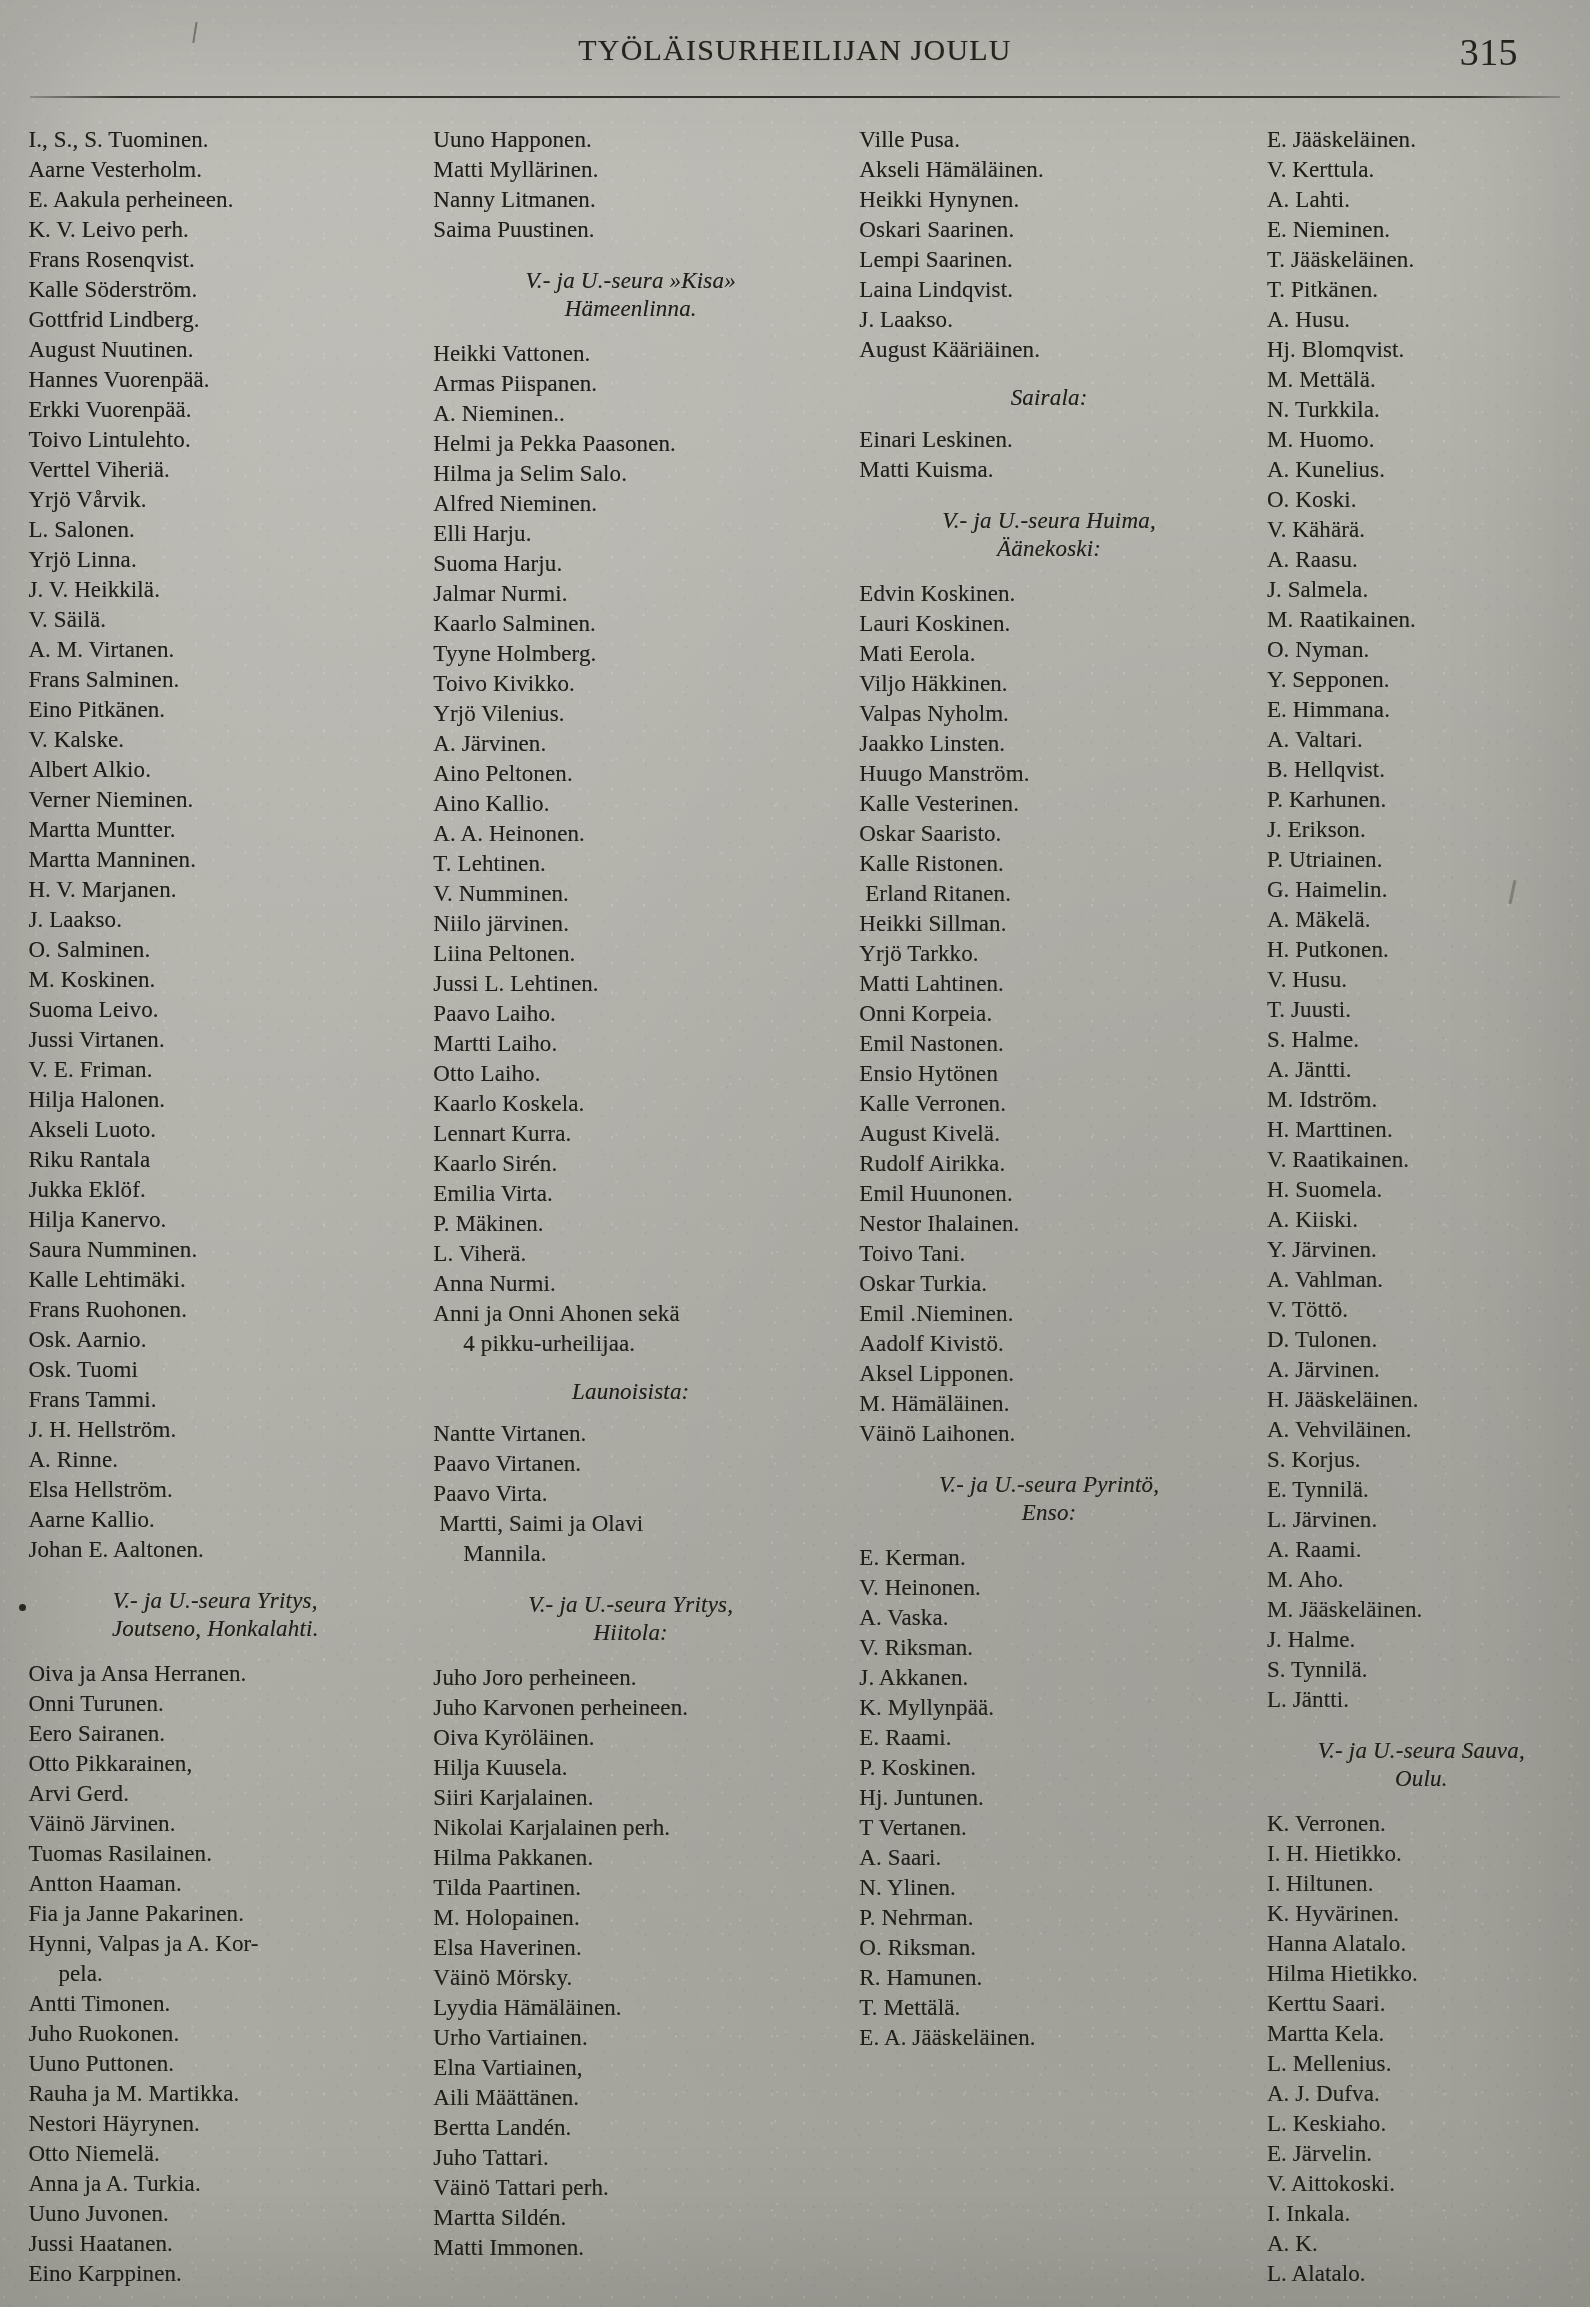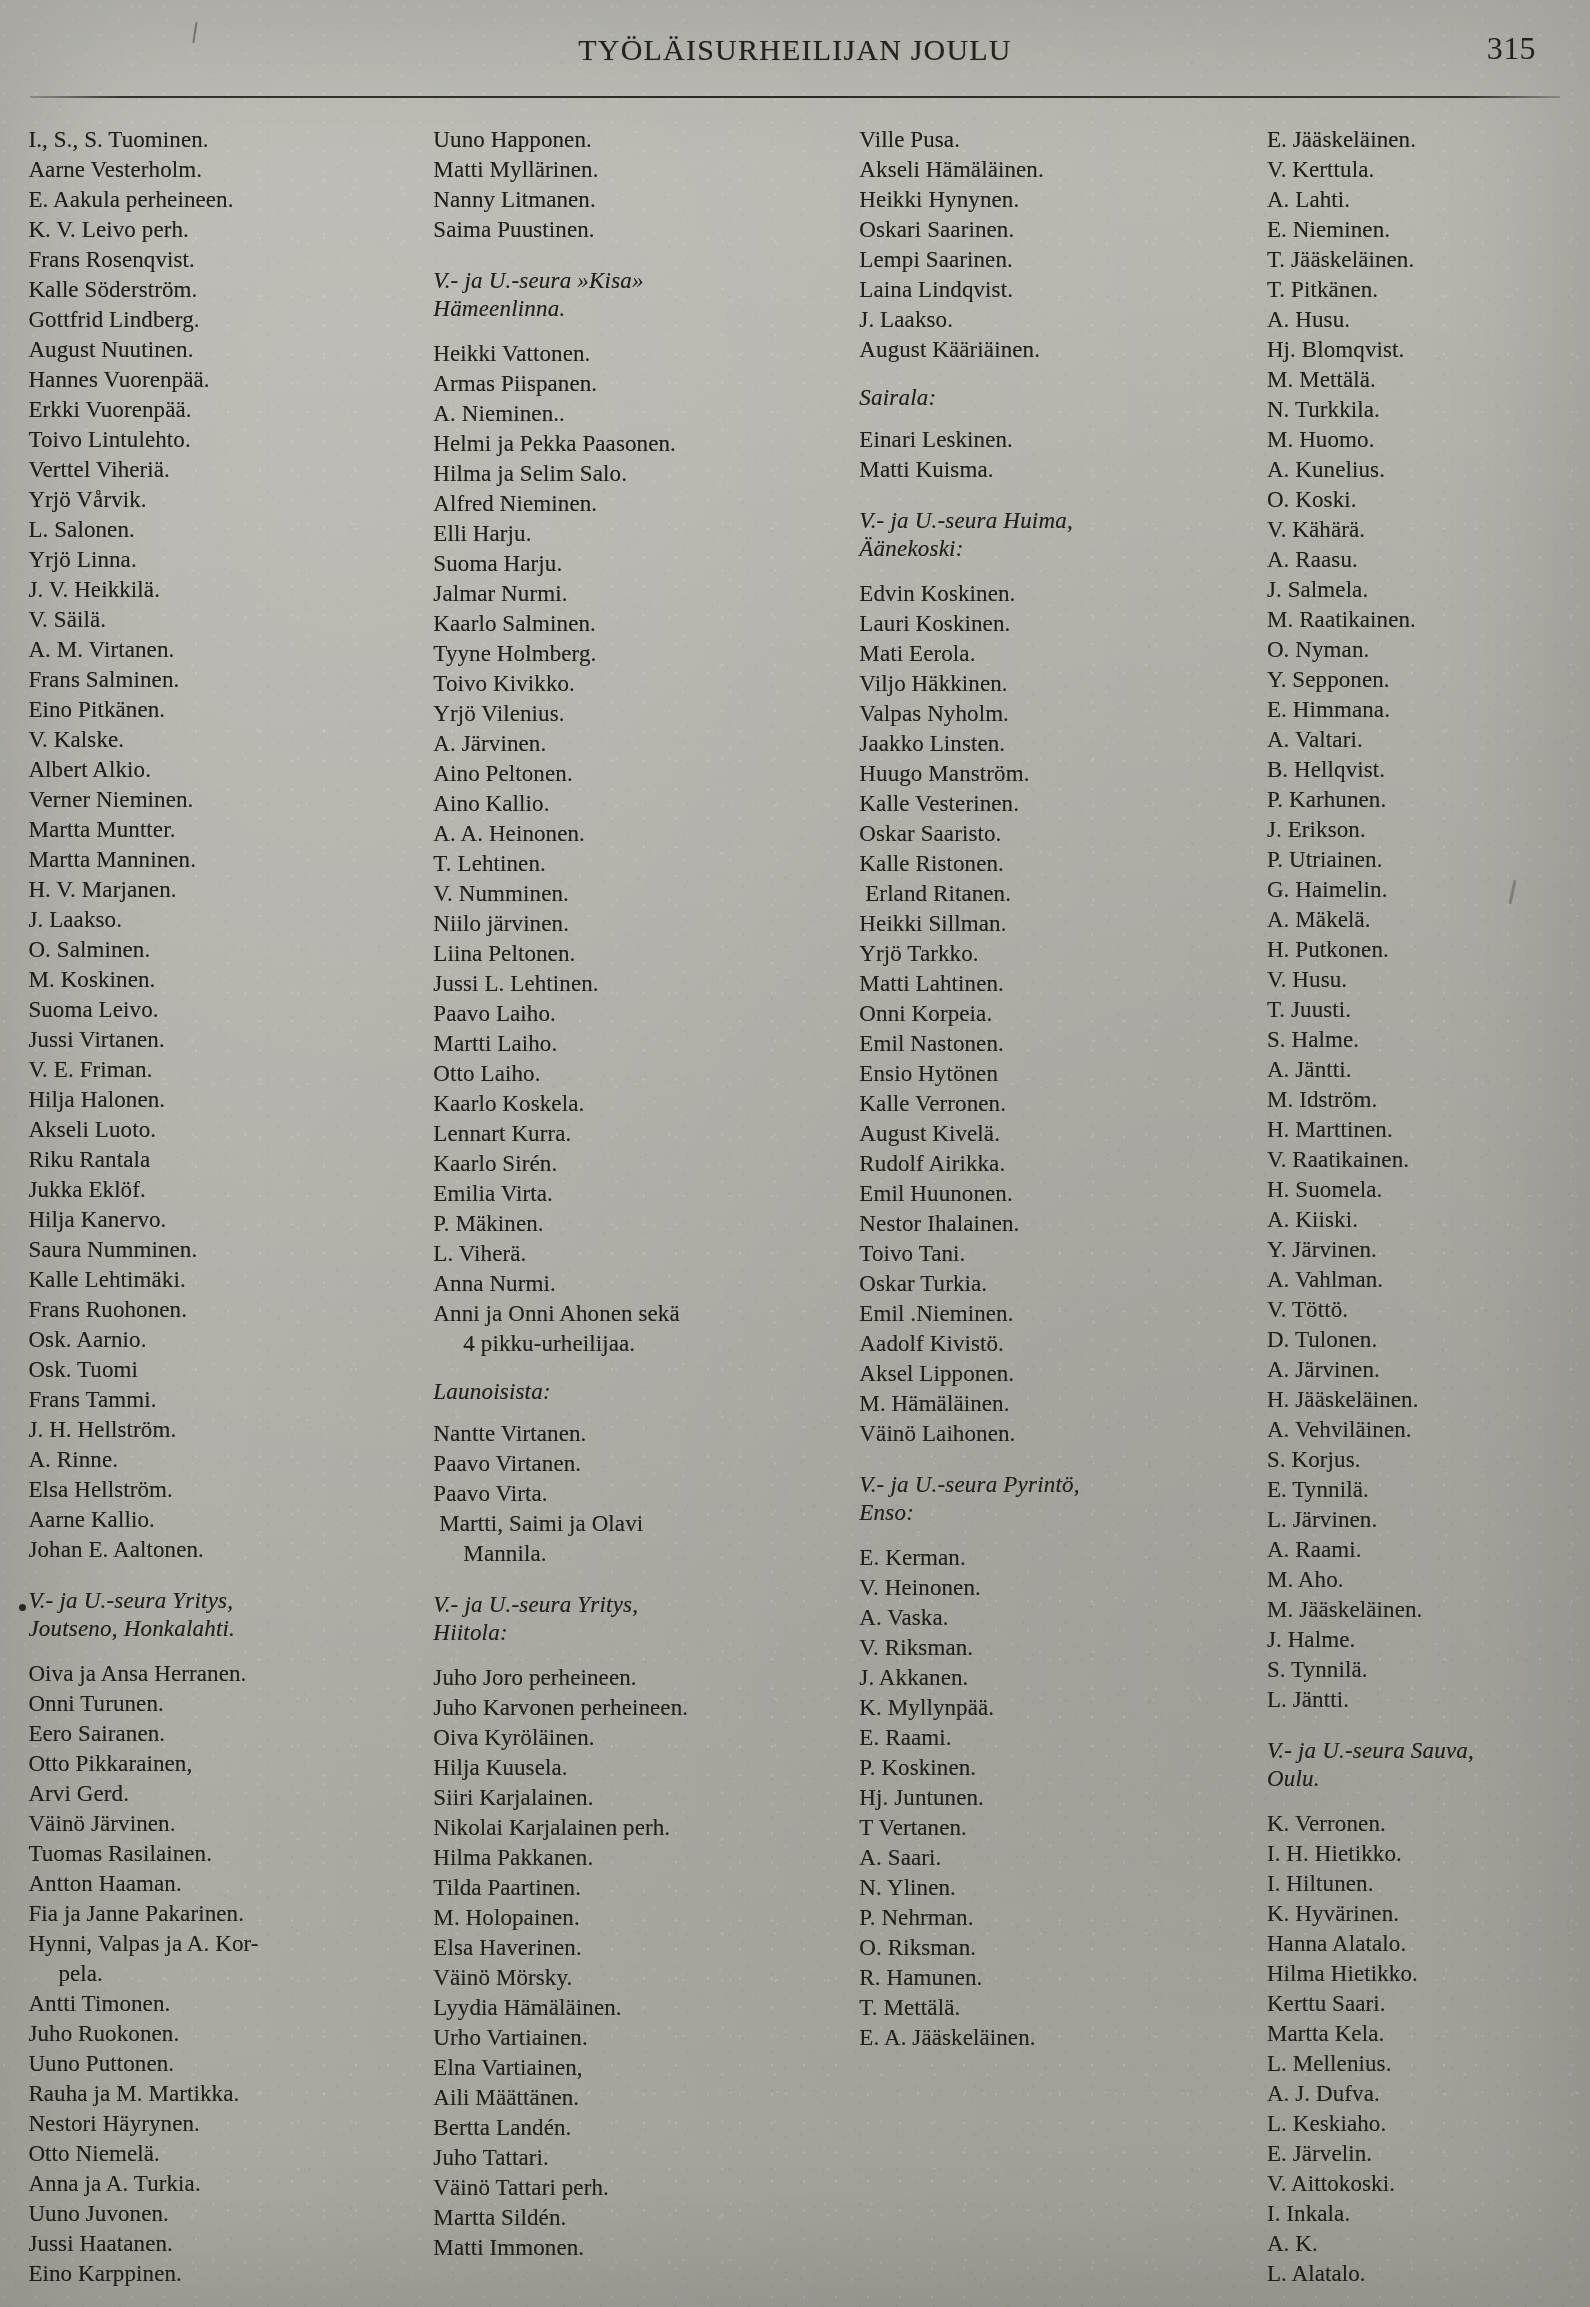--- a/index.html
+++ b/index.html
@@ -60,23 +60,23 @@
     left: 0; right: 0;
     text-align: center;
     font-size: 30px;
     letter-spacing: 1.2px;
     font-weight: 400;
     color: #26251f;
     text-shadow: 0 0 0.8px rgba(0,0,0,0.35);
   }
   .head-folio {
     position: absolute;
-    right: 54px;
+    right: 72px;
     top: -3.2px;
-    font-size: 32px;
+    font-size: 38px;
     color: #26251f;
     letter-spacing: 0.4px;
   }
   .head-rule {
     position: absolute;
     left: 30px;
     right: 30px;
     top: 96px;
     height: 2.4px;
     background: linear-gradient(90deg, rgba(40,40,36,0.25), #35342d 6%, #2c2b25 50%, #35342d 94%, rgba(40,40,36,0.25));
@@ -110,20 +110,21 @@
     text-shadow: 0 0 0.5px rgba(30,30,26,0.42);
   }
   .entry.cont {
     padding-left: 30px;
   }
 
   .section-head {
     font-style: italic;
     font-size: 23px;
     line-height: 28px;
+    text-align: center;
     margin: 22px 0 16px 0;
     color: #201f1a;
     letter-spacing: 0.2px;
     text-shadow: 0 0 0.5px rgba(30,30,26,0.45);
   }
   .section-head .l2 { display: block; }
   .section-head.tight { margin-top: 19px; margin-bottom: 12.6px; }
   .section-head.gap-lg { margin-top: 41px; }
 
   .bullet-dot {

